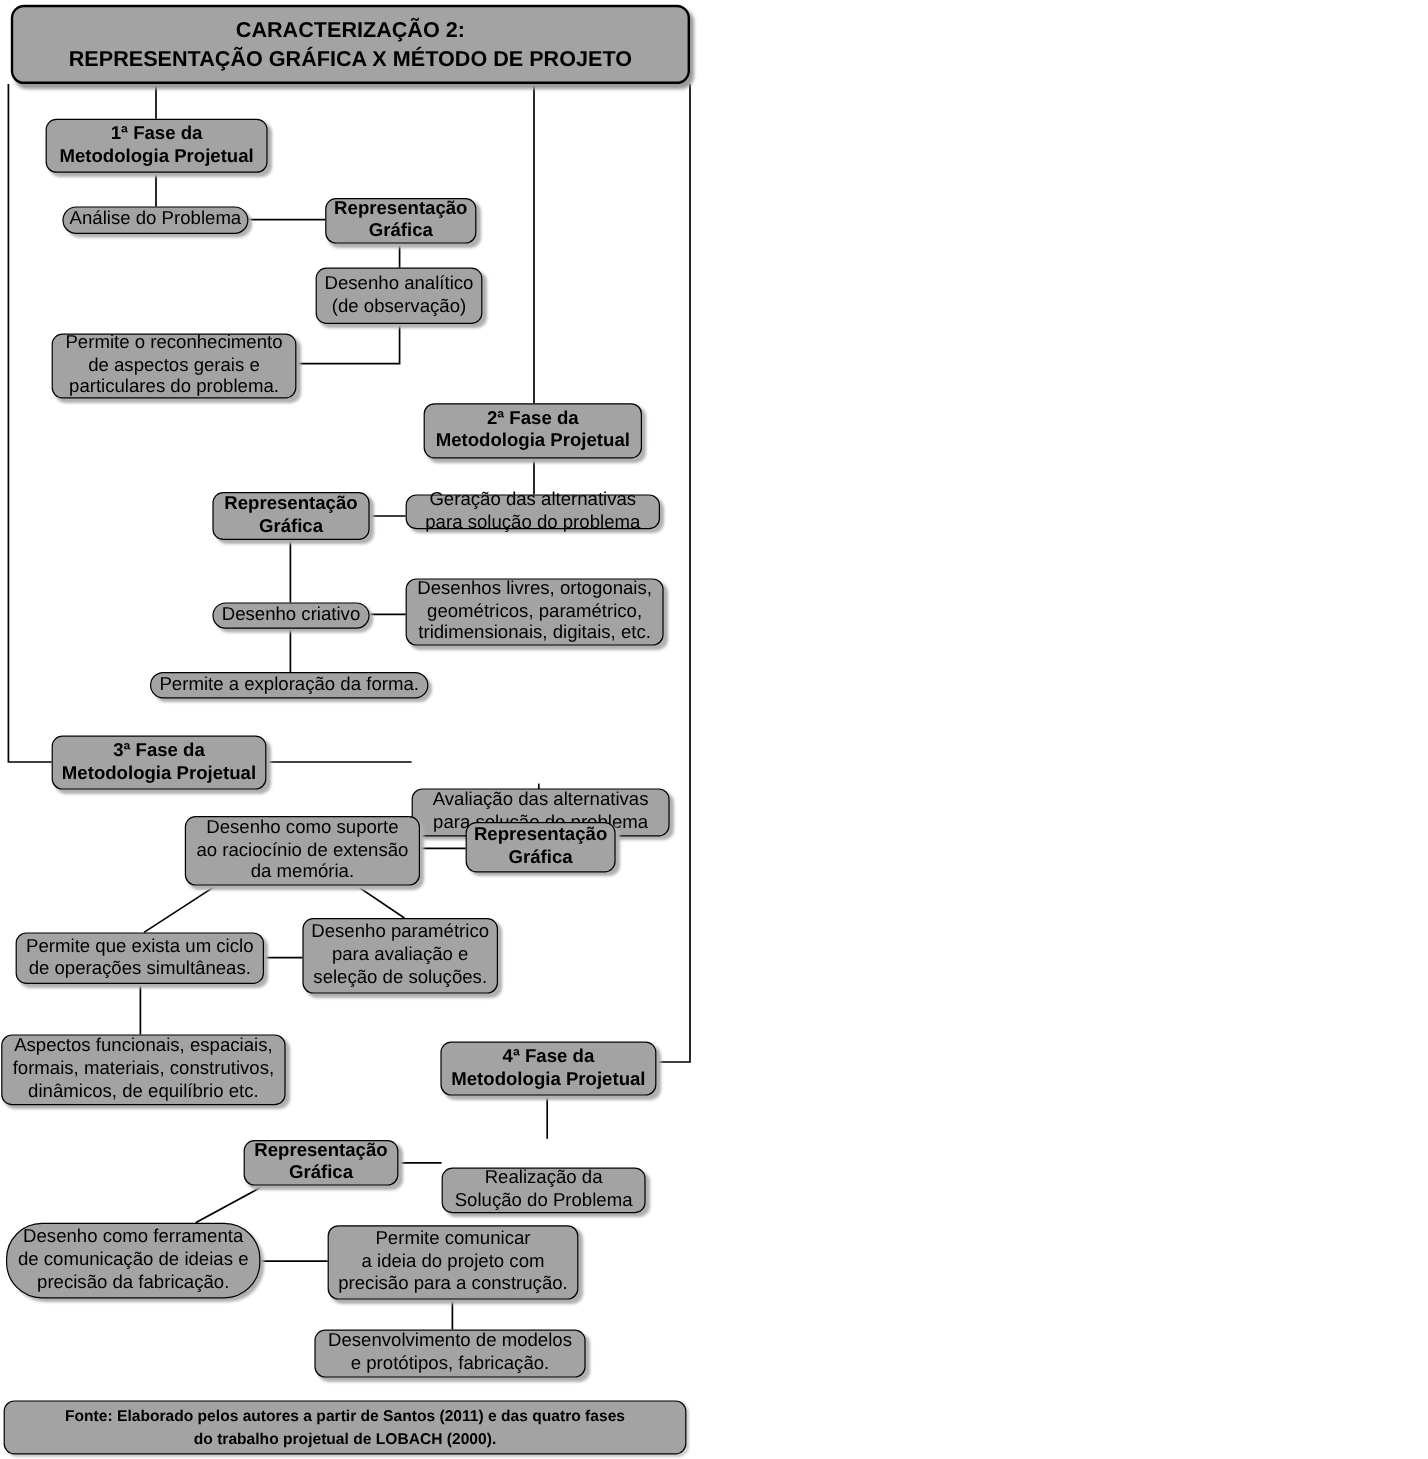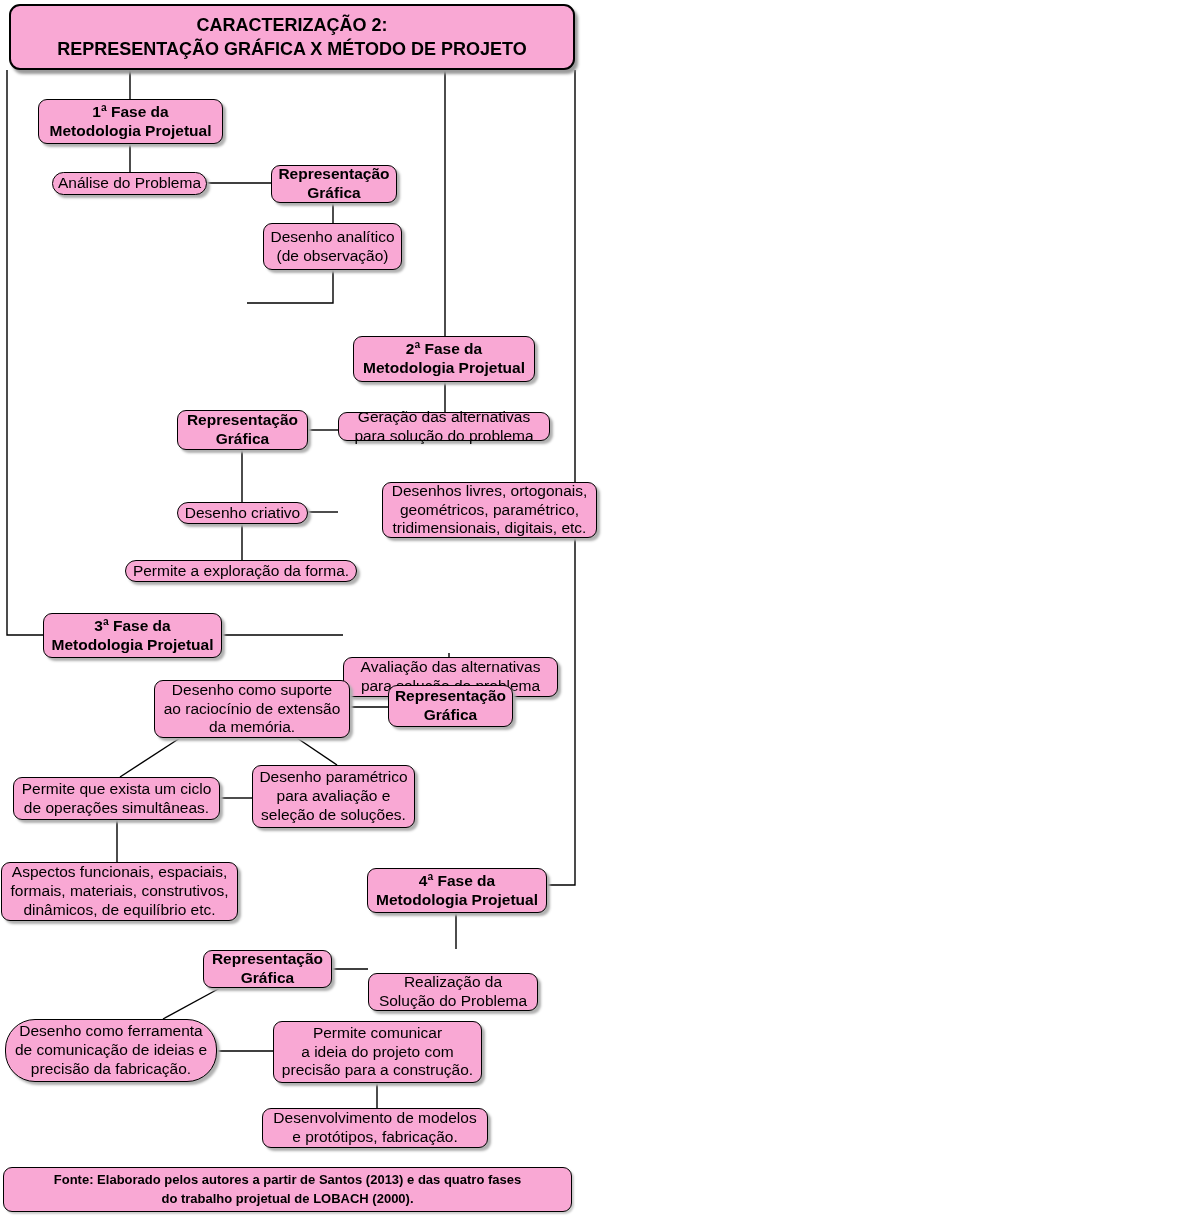--- a/index.html
+++ b/index.html
@@ -2,21 +2,21 @@
 <html><head>
 <meta charset="utf-8">
 <style>
   html, body { margin:0; padding:0; background:#ffffff; }
   #canvas {
     position:relative; width:1190px; height:1216px; background:#ffffff;
     font-family:"Liberation Sans", sans-serif; color:#000;
   }
   #edges { position:absolute; left:0; top:0; width:1190px; height:1216px; }
   .node {
-    position:absolute; box-sizing:border-box; background:#f9a8d4;
+    position:absolute; box-sizing:border-box; background:#a3a3a3;
     border:1.6px solid #000; border-radius:9px;
     box-shadow:3px 3px 2.5px #b0b0b0;
     display:flex; align-items:center; justify-content:center;
     text-align:center; white-space:pre-line;
     font-size:15.5px; line-height:1.22; padding:1px 4px;
   }
   .bold { font-weight:700; }
   .pill { border-radius:12px; }
   .title-box {
     border-width:2.6px; border-radius:11px;
@@ -68,33 +68,36 @@
 Metodologia Projetual</div>
 
   <div class="node pill" style="left:52px; top:172px; width:155px; height:23px;">Análise do Problema</div>
 
   <div class="node bold" style="left:271px; top:165px; width:126px; height:38px;">Representação
 Gráfica</div>
 
   <div class="node" style="left:263px; top:223px; width:139px; height:47px;">Desenho analítico
 (de observação)</div>
 
+  <div class="node" style="left:43px; top:278px; width:204px; height:54px;">Permite o reconhecimento
+de aspectos gerais e
+particulares do problema.</div>
 
   <div class="node bold" style="left:353px; top:336px; width:182px; height:46px;">2ª Fase da
 Metodologia Projetual</div>
 
   <div class="node bold" style="left:177px; top:410px; width:131px; height:40px;">Representação
 Gráfica</div>
 
   <div class="node" style="left:338px; top:412px; width:212px; height:29px;">Geração das alternativas
 para solução do problema</div>
 
   <div class="node pill" style="left:177px; top:502px; width:131px; height:22px;">Desenho criativo</div>
 
-  <div class="node" style="left:338px; top:482px; width:215px; height:56px;margin-left:44px;">Desenhos livres, ortogonais,
+  <div class="node" style="left:338px; top:482px; width:215px; height:56px;">Desenhos livres, ortogonais,
 geométricos, paramétrico,
 tridimensionais, digitais, etc.</div>
 
   <div class="node pill" style="left:125px; top:560px; width:232px; height:22px;">Permite a exploração da forma.</div>
 
   <div class="node bold" style="left:43px; top:613px; width:179px; height:45px;">3ª Fase da
 Metodologia Projetual</div>
 
   <div class="node" style="left:343px; top:613px; width:215px; height:40px;margin-top:44px;">Avaliação das alternativas
 para solução do problema</div>
@@ -130,16 +133,16 @@
 de comunicação de ideias e
 precisão da fabricação.</div>
 
   <div class="node" style="left:273px; top:1021px; width:209px; height:62px;">Permite comunicar
 a ideia do projeto com
 precisão para a construção.</div>
 
   <div class="node" style="left:262px; top:1108px; width:226px; height:40px;">Desenvolvimento de modelos
 e protótipos, fabricação.</div>
 
-  <div class="node source-box" style="left:3px; top:1167px; width:569px; height:45px;">Fonte: Elaborado pelos autores a partir de Santos (2013) e das quatro fases
+  <div class="node source-box" style="left:3px; top:1167px; width:569px; height:45px;">Fonte: Elaborado pelos autores a partir de Santos (2011) e das quatro fases
 do trabalho projetual de LOBACH (2000).</div>
 
 </div>
 
 </body></html>

